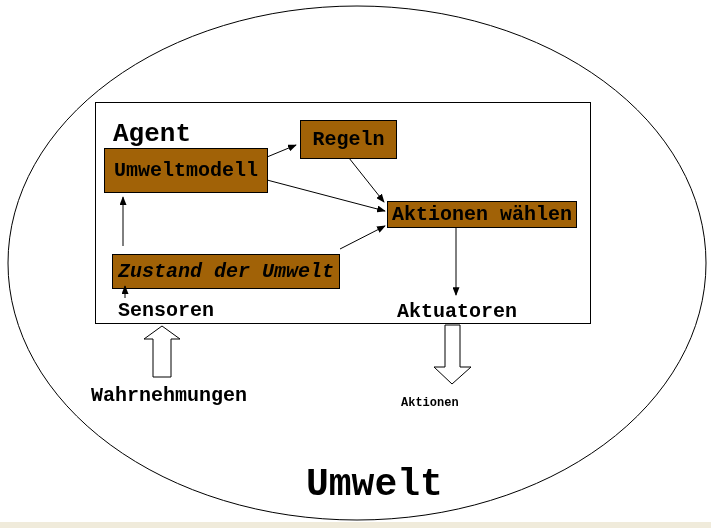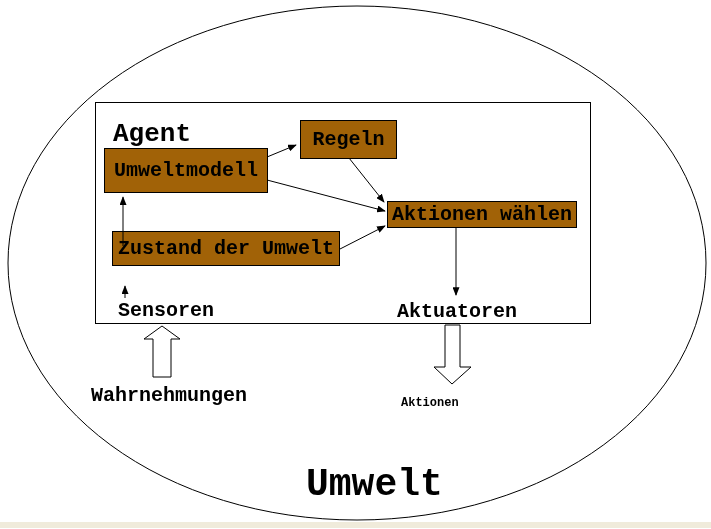--- a/index.html
+++ b/index.html
@@ -35,21 +35,21 @@
     align-items: center;
     justify-content: center;
     font-weight: bold;
     font-size: 20px;
     color: #000000;
     white-space: nowrap;
   }
   .box-umweltmodell { left: 104px; top: 148px; width: 162px; height: 43px; }
   .box-regeln       { left: 300px; top: 120px; width: 95px;  height: 37px; }
   .box-aktionen     { left: 387px; top: 201px; width: 188px; height: 25px; }
-  .box-zustand      { left: 112px; top: 231px; width: 226px; height: 33px; }
+  .box-zustand      { left: 112px; top: 254px; width: 226px; height: 33px; font-style: italic; }
   .lbl {
     position: absolute;
     font-weight: bold;
     color: #000000;
     white-space: nowrap;
     line-height: 1.1;
   }
   .lbl-agent         { left: 113px; top: 109px; font-size: 26px; margin-top: 11px; }
   .lbl-sensoren      { left: 118px; top: 300px; font-size: 20px; }
   .lbl-aktuatoren    { left: 397px; top: 301px; font-size: 20px; }

